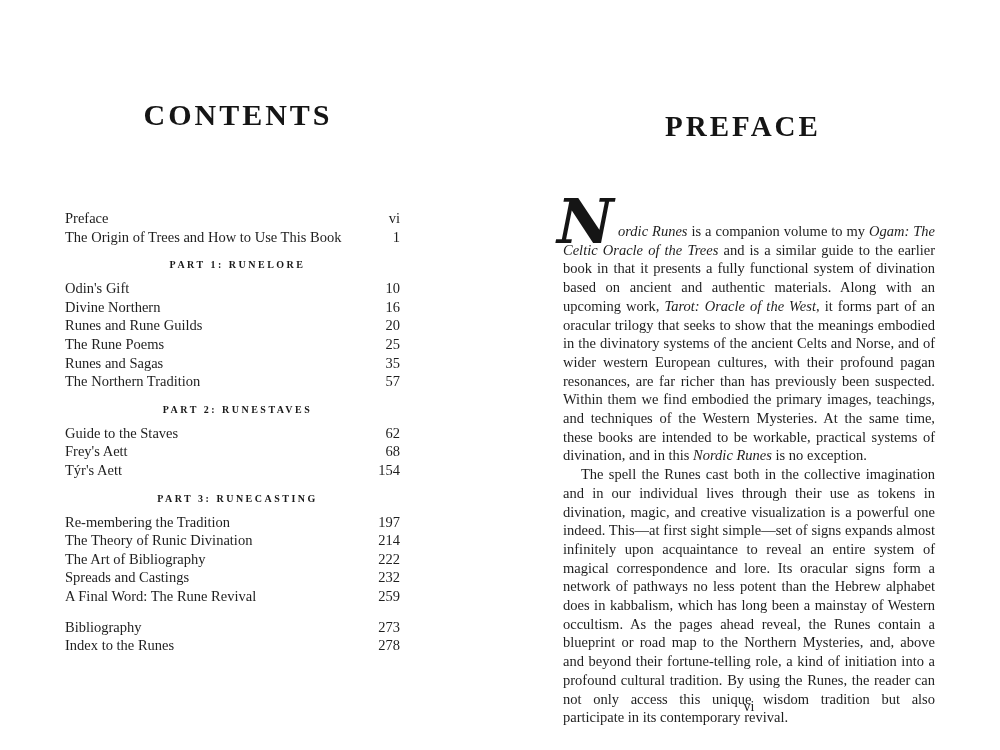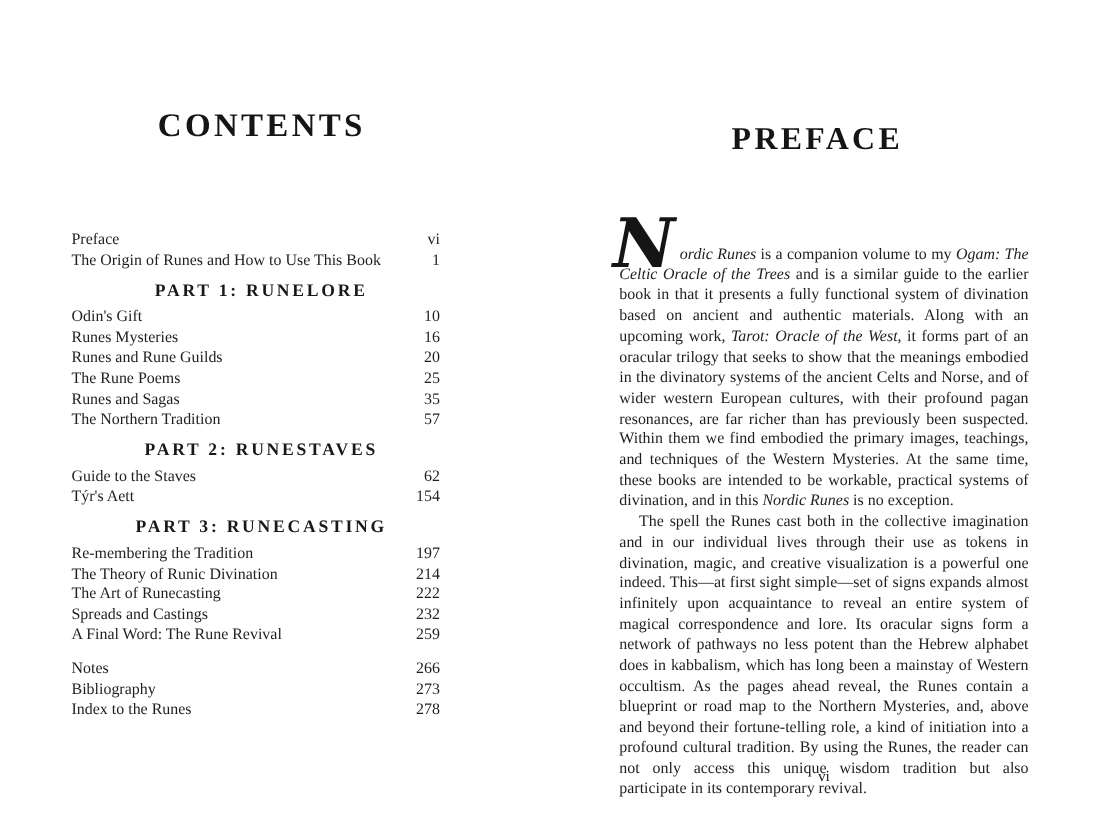--- a/index.html
+++ b/index.html
@@ -51,21 +51,21 @@
     justify-content: space-between;
     align-items: baseline;
     line-height: 18.6px;
   }
   .toc-label { white-space: nowrap; }
   .toc-page  { white-space: nowrap; }
   .part-heading {
     margin: 10px 0 5px 0;
     line-height: 18px;
     text-align: center;
-    font-size: 16px;
+    font-size: 10px;
     font-weight: 700;
     letter-spacing: 2.5px;
     color: #181818;
     transform: translateX(5px);
   }
   .back-group { margin-top: 12px; }
 
   
   .preface-title {
     position: absolute;
@@ -126,32 +126,32 @@
   <div class="page page-left">
     <h1 class="contents-title">CONTENTS</h1>
 
     <div class="toc">
 
       <div class="toc-row">
         <span class="toc-label">Preface</span>
         <span class="toc-page">vi</span>
       </div>
       <div class="toc-row">
-        <span class="toc-label">The Origin of Runes and How to Use This Book</span>
+        <span class="toc-label">The Origin of Trees and How to Use This Book</span>
         <span class="toc-page">1</span>
       </div>
 
       <div class="part-heading">PART 1: RUNELORE</div>
 
       <div class="toc-row">
         <span class="toc-label">Odin's Gift</span>
         <span class="toc-page">10</span>
       </div>
       <div class="toc-row">
-        <span class="toc-label">Runes Mysteries</span>
+        <span class="toc-label">Divine Northern</span>
         <span class="toc-page">16</span>
       </div>
       <div class="toc-row">
         <span class="toc-label">Runes and Rune Guilds</span>
         <span class="toc-page">20</span>
       </div>
       <div class="toc-row">
         <span class="toc-label">The Rune Poems</span>
         <span class="toc-page">25</span>
       </div>
@@ -164,52 +164,52 @@
         <span class="toc-page">57</span>
       </div>
 
       <div class="part-heading">PART 2: RUNESTAVES</div>
 
       <div class="toc-row">
         <span class="toc-label">Guide to the Staves</span>
         <span class="toc-page">62</span>
       </div>
       <div class="toc-row">
+        <span class="toc-label">Frey's Aett</span>
+        <span class="toc-page">68</span>
+      </div>
+      <div class="toc-row">
         <span class="toc-label">Týr's Aett</span>
         <span class="toc-page">154</span>
       </div>
 
       <div class="part-heading">PART 3: RUNECASTING</div>
 
       <div class="toc-row">
         <span class="toc-label">Re-membering the Tradition</span>
         <span class="toc-page">197</span>
       </div>
       <div class="toc-row">
         <span class="toc-label">The Theory of Runic Divination</span>
         <span class="toc-page">214</span>
       </div>
       <div class="toc-row">
-        <span class="toc-label">The Art of Runecasting</span>
+        <span class="toc-label">The Art of Bibliography</span>
         <span class="toc-page">222</span>
       </div>
       <div class="toc-row">
         <span class="toc-label">Spreads and Castings</span>
         <span class="toc-page">232</span>
       </div>
       <div class="toc-row">
         <span class="toc-label">A Final Word: The Rune Revival</span>
         <span class="toc-page">259</span>
       </div>
 
       <div class="back-group">
-        <div class="toc-row">
-          <span class="toc-label">Notes</span>
-          <span class="toc-page">266</span>
-        </div>
         <div class="toc-row">
           <span class="toc-label">Bibliography</span>
           <span class="toc-page">273</span>
         </div>
         <div class="toc-row">
           <span class="toc-label">Index to the Runes</span>
           <span class="toc-page">278</span>
         </div>
       </div>
 

